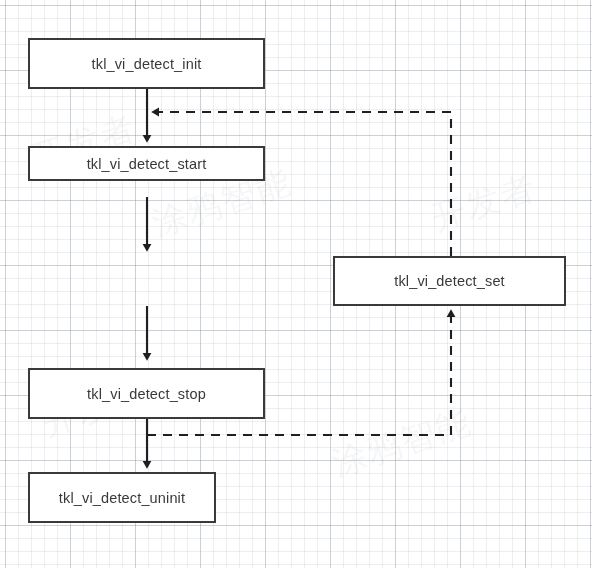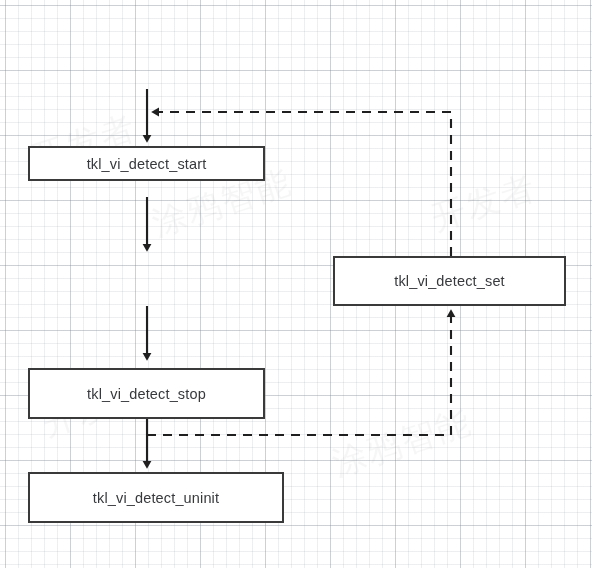--- a/index.html
+++ b/index.html
@@ -108,31 +108,34 @@
 
     <g>
       <path d="M 147 435 L 451 435 L 451 313" fill="none" stroke="#1f1f1f" stroke-width="2.1" stroke-dasharray="9 7" marker-end="url(#arrowDown)"></path>
     </g>
 
     <g>
       <path d="M 451 256 L 451 112 L 155 112" fill="none" stroke="#1f1f1f" stroke-width="2.1" stroke-dasharray="9 7" marker-end="url(#arrowDown)"></path>
     </g>
   </svg>
 
+  <div class="node" style="left:28px; top:38px; width:237px; height:51px;">
+    <span class="node-label">tkl_vi_detect_init</span>
+  </div>
 
   <div class="node" style="left:28px; top:146px; width:237px; height:35px;">
     <span class="node-label">tkl_vi_detect_start</span>
   </div>
 
 
   <div class="node" style="left:28px; top:368px; width:237px; height:51px;">
     <span class="node-label">tkl_vi_detect_stop</span>
   </div>
 
-  <div class="node" style="left:28px; top:472px; width:256px; height:51px;">
+  <div class="node" style="left:28px; top:472px; width:188px; height:51px;">
     <span class="node-label">tkl_vi_detect_uninit</span>
   </div>
 
   <div class="node" style="left:333px; top:256px; width:233px; height:50px;">
     <span class="node-label">tkl_vi_detect_set</span>
   </div>
 
 </div>
 
 </body></html>

